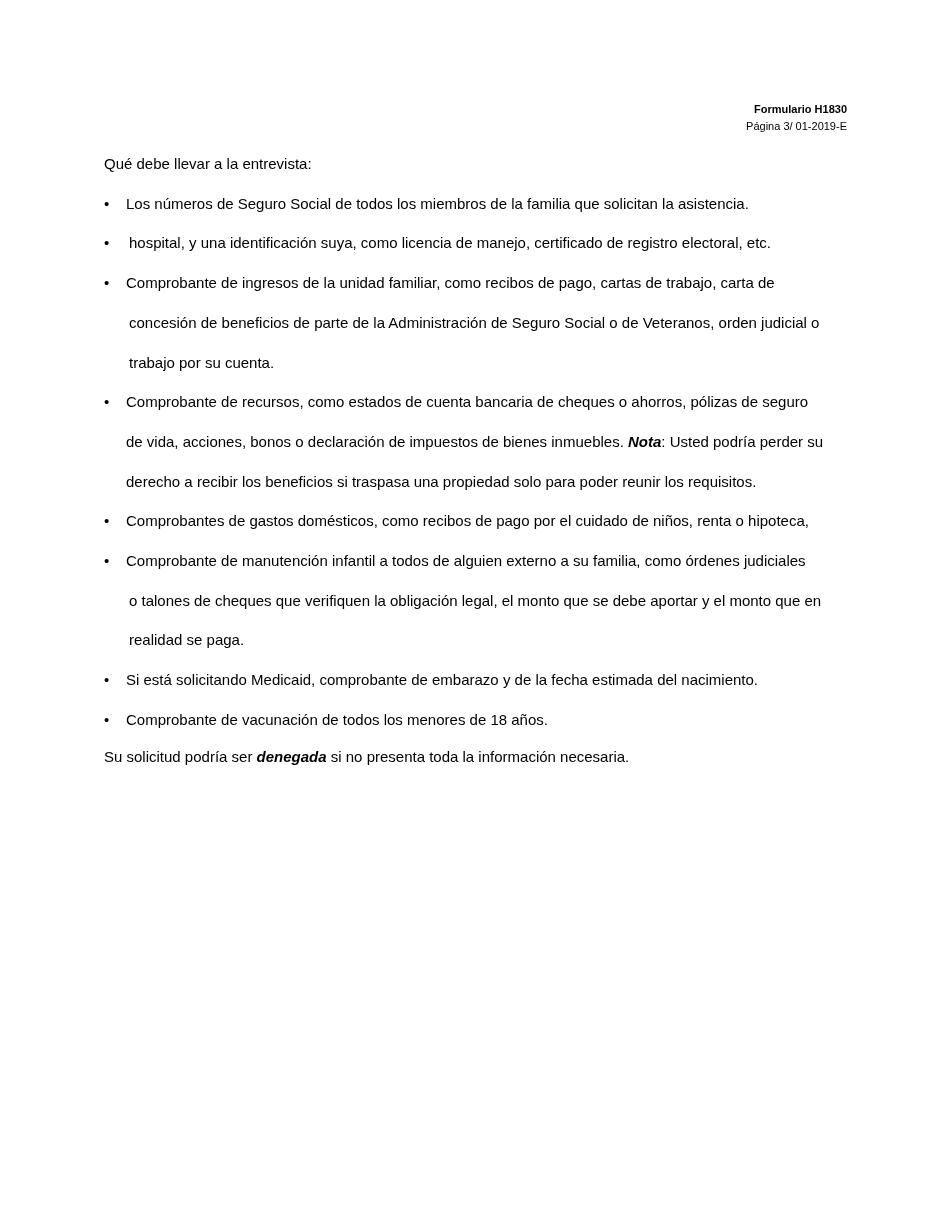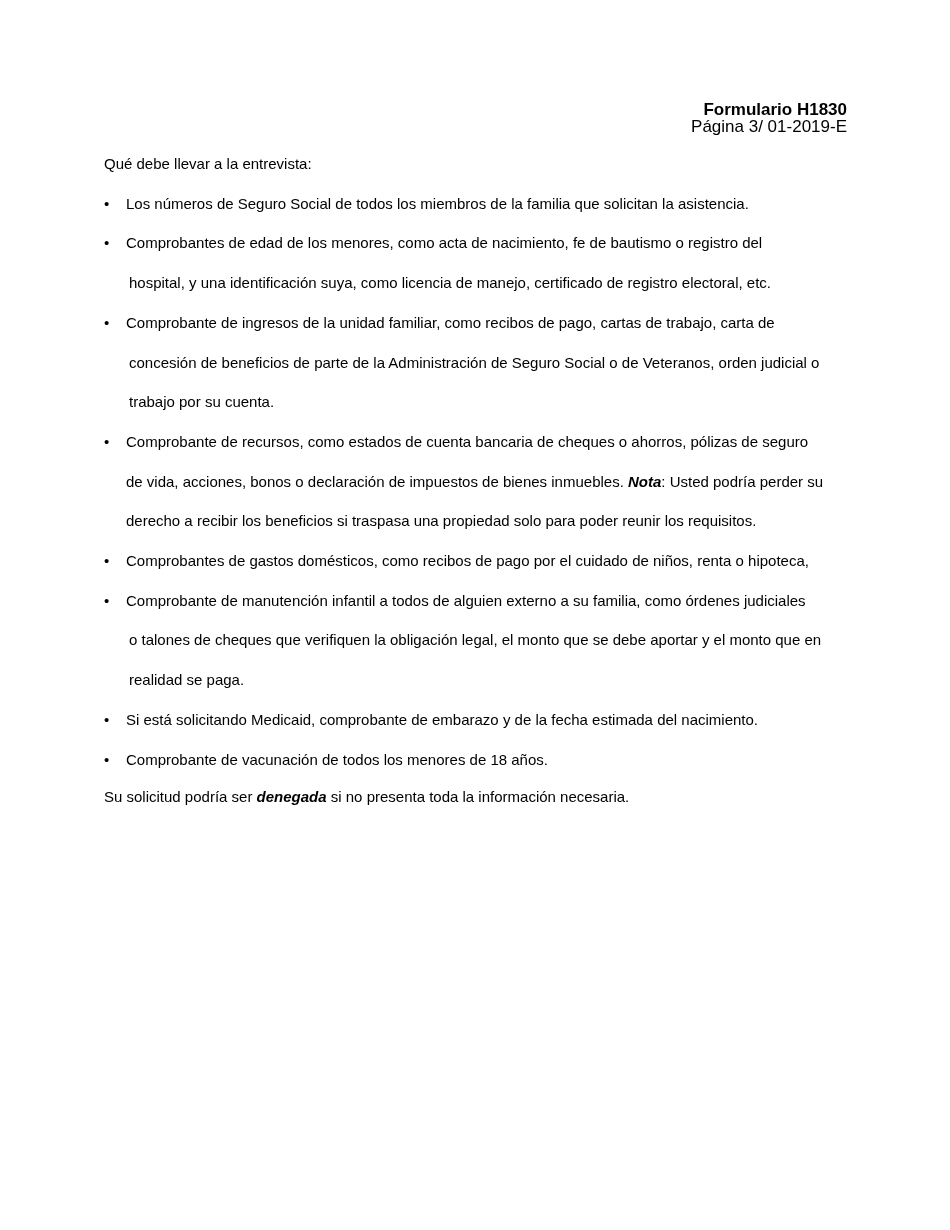--- a/index.html
+++ b/index.html
@@ -3,21 +3,21 @@
   <meta charset="utf-8">
   <style>
     html, body { margin: 0; padding: 0; background: #ffffff; }
     body {
       width: 950px; height: 1230px; position: relative; overflow: hidden;
       font-family: "Liberation Sans", sans-serif; color: #000;
       font-size: 15px;
     }
     .header {
       position: absolute; right: 103px; top: 101px; text-align: right;
-      font-size: 17px; line-height: 17px;
+      font-size: 11px; line-height: 17px;
     }
     .header .form-id { font-weight: bold; }
     .content {
       position: absolute; left: 104px; top: 155px; width: 750px;
       line-height: 18.7px;
     }
     .intro { margin: 0 0 18px 0; }
     .item { position: relative; padding-left: 22px; margin: 0 0 18.7px 0; }
     .bullet { position: absolute; left: 0; top: 0; }
     .line { display: block; white-space: nowrap; margin-top: 21px; }
@@ -37,21 +37,20 @@
 <div class="content">
   <p class="intro">Qué debe llevar a la entrevista:</p>
 
   <div class="item">
     <span class="bullet">•</span>
     <span class="line">Los números de Seguro Social de todos los miembros de la familia que solicitan la asistencia.</span>
   </div>
 
   <div class="item">
     <span class="bullet">•</span>
-    <span class="line">Comprobantes de edad de los menores, como acta de nacimiento, fe de bautismo o registro del</span>
     <span class="line cont">hospital, y una identificación suya, como licencia de manejo, certificado de registro electoral, etc.</span>
   </div>
 
   <div class="item">
     <span class="bullet">•</span>
     <span class="line">Comprobante de ingresos de la unidad familiar, como recibos de pago, cartas de trabajo, carta de</span>
     <span class="line cont">concesión de beneficios de parte de la Administración de Seguro Social o de Veteranos, orden judicial o</span>
     <span class="line cont">trabajo por su cuenta.</span>
   </div>
 

